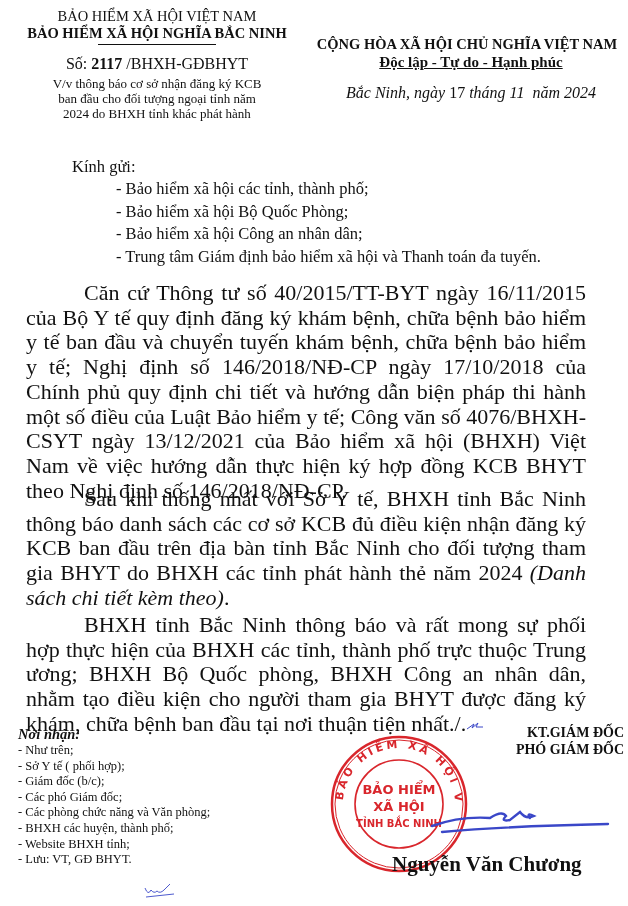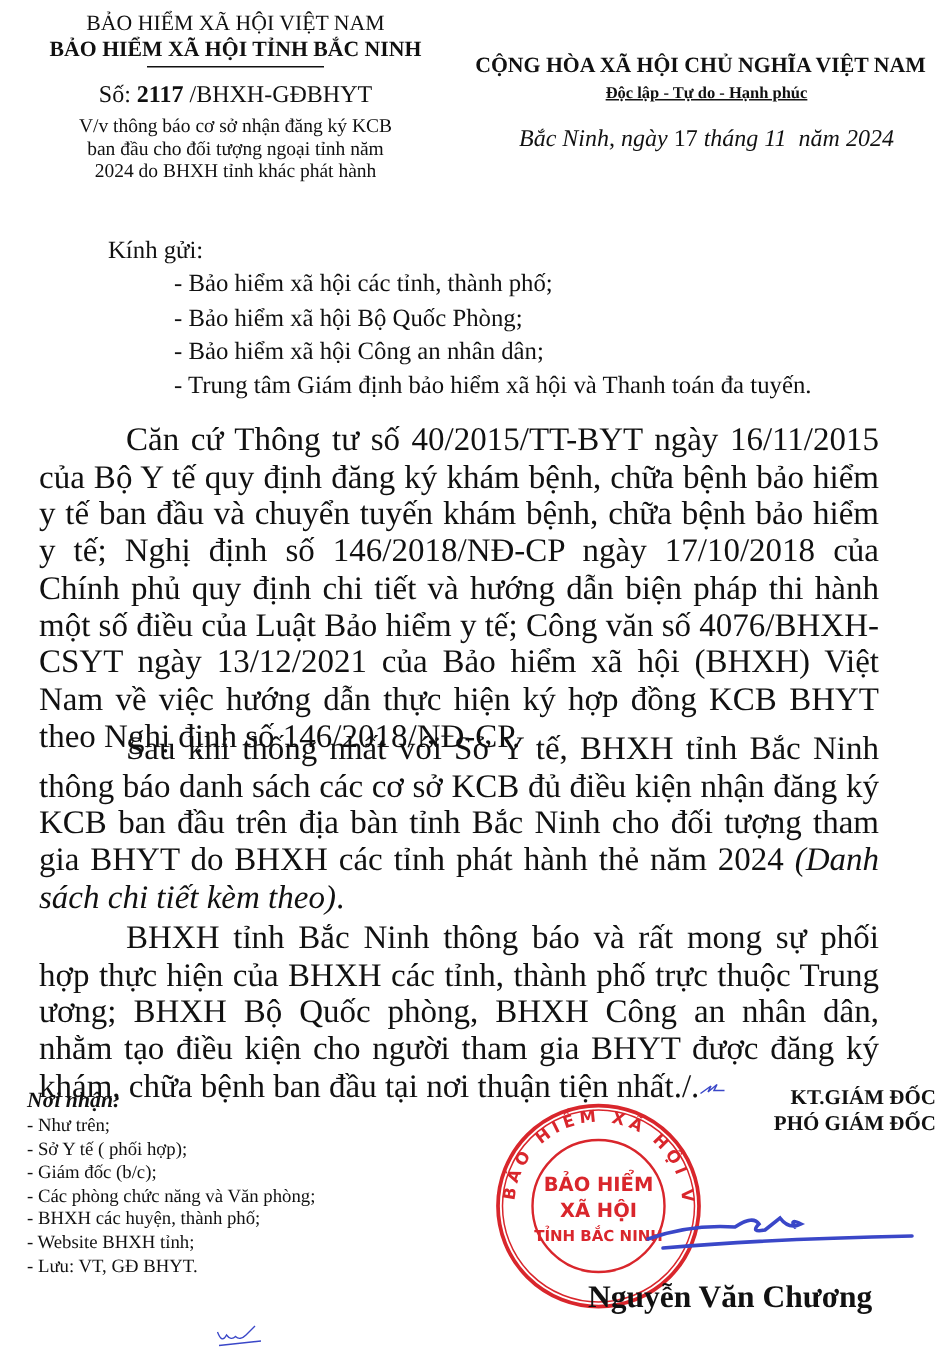--- a/index.html
+++ b/index.html
@@ -8,21 +8,21 @@
   .abs { position: absolute; }
   .hdr-left { left: 0; top: 8px; width: 314px; text-align: center; font-size: 14.5px; line-height: 17px; }
   .hdr-left .org1 { font-weight: normal; }
   .hdr-left .org2 { font-weight: bold; }
   .hdr-left .rule { width: 118px; height: 1px; background: #111; margin: 2px auto 0 auto; }
   .hdr-left .so { font-size: 16px; margin-top: 10px; }
   .hdr-left .so b { font-weight: bold; }
   .hdr-left .vv { font-size: 13px; line-height: 15px; margin-top: 4px; }
   .hdr-right { left: 314px; top: 8px; width: 314px; text-align: center; margin-top: 28px; }
   .hdr-right .nation { font-weight: bold; font-size: 14.5px; line-height: 17px; white-space: nowrap; margin-left: -8px; }
-  .hdr-right .motto { font-weight: bold; font-size: 11px; line-height: 18px; text-decoration: underline; }
+  .hdr-right .motto { font-weight: bold; font-size: 15px; line-height: 18px; text-decoration: underline; }
   .hdr-right .date { font-style: italic; font-size: 16px; margin-top: 13px; }
   .kinhgui { left: 72px; top: 156px; font-size: 16.5px; line-height: 22px; }
   .recips { left: 116px; top: 178px; font-size: 16.5px; line-height: 22.5px; }
   .body { left: 26px; width: 560px; font-size: 22px; line-height: 24.7px; text-align: justify; }
   .body p { margin: 0; text-indent: 58px; }
   .p1 { top: 281px; }
   .p2 { top: 487px; }
   .p3 { top: 613px; }
   .noinhan { left: 18px; top: 726px; font-size: 12.5px; line-height: 15.6px; }
   .noinhan .title { font-weight: bold; font-style: italic; font-size: 14.5px; line-height: 17px; }
@@ -31,21 +31,21 @@
   .stamp { left: 329px; top: 734px; width: 140px; height: 140px; }
   .sigscribble { left: 430px; top: 798px; width: 180px; height: 40px; }
   .initials { left: 142px; top: 882px; width: 36px; height: 18px; }
   .inlinemark { display: inline-block; width: 18px; height: 10px; vertical-align: middle; }
 </style>
 </head>
 <body>
 
 <div class="abs hdr-left">
   <div class="org1">BẢO HIỂM XÃ HỘI VIỆT NAM</div>
-  <div class="org2">BẢO HIỂM XÃ HỘI TỈNH BẮC NINH</div>
+  <div class="org2">BẢO HIỂM XÃ HỘI NGHĨA BẮC NINH</div>
   <div class="rule"></div>
   <div class="so">
     <span>Số:</span>
     <b>2117</b>
     <span>/BHXH-GĐBHYT</span>
   </div>
   <div class="vv">
     <div>V/v thông báo cơ sở nhận đăng ký KCB</div>
     <div>ban đầu cho đối tượng ngoại tỉnh năm</div>
     <div>2024 do BHXH tỉnh khác phát hành</div>
@@ -83,20 +83,21 @@
   <p><span>BHXH tỉnh Bắc Ninh thông báo và rất mong sự phối hợp thực hiện của BHXH các tỉnh, thành phố trực thuộc Trung ương; BHXH Bộ Quốc phòng, BHXH Công an nhân dân, nhằm tạo điều kiện cho người tham gia BHYT được đăng ký khám, chữa bệnh ban đầu tại nơi thuận tiện nhất./.</span><svg class="inlinemark" viewBox="0 0 18 10">
         <path d="M1 8 L8 3 L6 7 L12 2 L10 6 L17 6" stroke="#3a47c8" stroke-width="1" fill="none"></path>
       </svg></p>
 </div>
 
 <div class="abs noinhan">
   <div class="title">Nơi nhận:</div>
   <div>- Như trên;</div>
   <div>- Sở Y tế ( phối hợp);</div>
   <div>- Giám đốc (b/c);</div>
+  <div>- Các phó Giám đốc;</div>
   <div>- Các phòng chức năng và Văn phòng;</div>
   <div>- BHXH các huyện, thành phố;</div>
   <div>- Website BHXH tỉnh;</div>
   <div>- Lưu: VT, GĐ BHYT.</div>
 </div>
 <svg class="abs initials" viewBox="0 0 36 18">
   <path d="M3 6 Q6 14 9 8 Q12 12 15 9 Q18 12 22 8 L28 2 M4 15 L32 12" stroke="#3a47c8" stroke-width="0.9" fill="none"></path>
 </svg>
 
 <svg class="abs stamp" viewBox="0 0 140 140">

